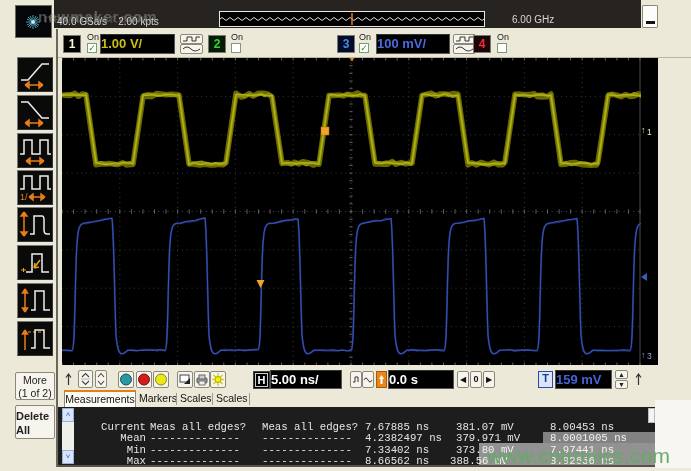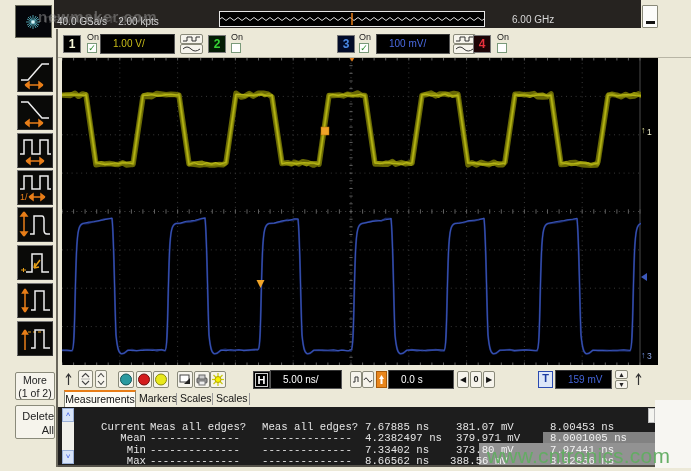--- a/index.html
+++ b/index.html
@@ -1,17 +1,17 @@
 <!DOCTYPE html>
 <html><head><meta charset="utf-8"><style>
 *{margin:0;padding:0;box-sizing:border-box}
 body{width:691px;height:471px;position:relative;background:#ece9d8;font-family:"Liberation Sans",sans-serif;overflow:hidden}
 .abs{position:absolute}
 .btn{background:#f6f4ec;border:1px solid #8a8a7a;border-radius:2px}
-.fld{background:#000;border:1px solid #555;border-top-color:#333;color:#fff;font-weight:normal;font-size:10px;line-height:17px;padding-left:12px;white-space:nowrap}
+.fld{background:#000;border:1px solid #555;border-top-color:#333;color:#fff;font-weight:bold;font-size:13px;line-height:17px;padding-left:0;white-space:nowrap}
 .cb{width:10px;height:10px;background:#fff;border:1px solid #7a9a7a;font-size:9px;line-height:9px;color:#2a8a2a;text-align:center}
 .chbtn{border:1px solid #9a9a8a;font-weight:bold;font-size:12px;text-align:center;line-height:16px}
 .on{font-size:9px;color:#222;line-height:9px}
 svg{display:block}
 </style></head><body>
 
 <div class="abs" style="left:54px;top:0;width:587px;height:28px;background:#262320"></div>
 <div class="abs" style="left:57px;top:15.5px;color:#d8d8d8;font-size:10px">40.0&nbsp;GSa/s&nbsp;&nbsp;&nbsp;&nbsp;2.00&nbsp;kpts</div>
 <div class="abs" style="left:512px;top:14px;color:#d8d8d8;font-size:10px">6.00&nbsp;GHz</div>
 
@@ -131,21 +131,21 @@
     </svg>
   </div>
 <div class="abs" style="left:17px;top:321px;width:36px;height:35px;background:#0a0a08;border:1px solid #777;border-right-color:#333;border-bottom-color:#333">
     <svg width="34" height="33">
       <path d="M7,28 V8 m0,0 l-2.5,4 h5 l-2.5,-4" stroke="#e87e18" fill="#e87e18" stroke-width="1.5"></path>
       <path d="M10,10 h16" stroke="#e8a018" stroke-width="1.2" stroke-dasharray="3 2"></path>
       <path d="M13,26 L17,26 L17,8 L26,8 L26,26 L32,26" stroke="#eee" fill="none" stroke-width="1.5"></path>
     </svg>
   </div>
 <div class="abs btn" style="left:15px;top:372px;width:40px;height:28px;text-align:center;font-size:10.5px;color:#222;line-height:13px;padding-top:1px">More<br>(1 of 2)</div>
-<div class="abs btn" style="left:15px;top:405px;width:40px;height:34px;text-align:right;font-size:11px;font-weight:normal;color:#222;line-height:14px;padding-top:3px">Delete<br>All</div>
+<div class="abs btn" style="left:15px;top:405px;width:40px;height:34px;text-align:left;font-size:11px;font-weight:bold;color:#222;line-height:14px;padding-top:3px">Delete<br>All</div>
 
 <div class="abs" style="left:56px;top:29px;width:2px;height:438px;background:#6a675c"></div>
 
 <div class="abs" style="left:62px;top:58px;width:596px;height:307px;background:#000"></div>
 <svg width="596" height="307" viewBox="0 0 596 307" style="position:absolute;left:62px;top:58px;background:#000;overflow:hidden">
 <line x1="57.8" y1="0" x2="57.8" y2="307" stroke="#383838" stroke-width="1" stroke-dasharray="1 3.8"></line>
 <line x1="115.6" y1="0" x2="115.6" y2="307" stroke="#383838" stroke-width="1" stroke-dasharray="1 3.8"></line>
 <line x1="173.4" y1="0" x2="173.4" y2="307" stroke="#383838" stroke-width="1" stroke-dasharray="1 3.8"></line>
 <line x1="231.2" y1="0" x2="231.2" y2="307" stroke="#383838" stroke-width="1" stroke-dasharray="1 3.8"></line>
 <line x1="346.8" y1="0" x2="346.8" y2="307" stroke="#383838" stroke-width="1" stroke-dasharray="1 3.8"></line>

